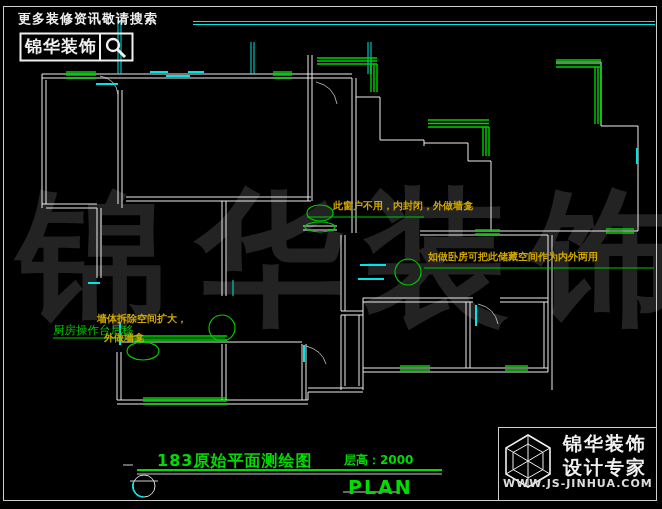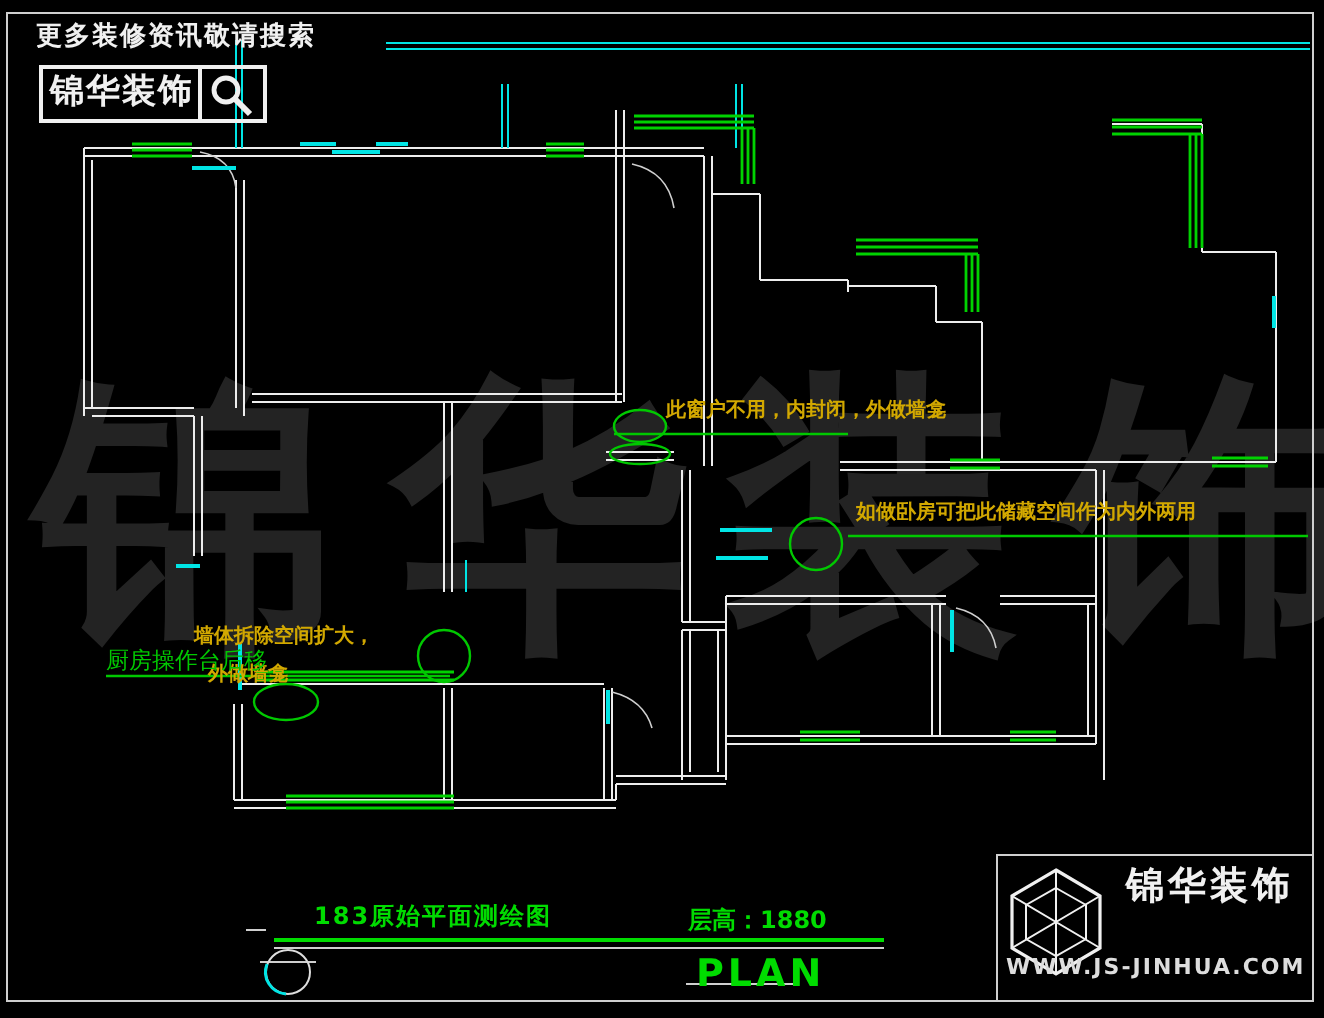--- a/index.html
+++ b/index.html
@@ -132,20 +132,21 @@
 
   <div class="txt hdr" style="left:18px;top:12px;font-size:13px;letter-spacing:1px">更多装修资讯敬请搜索</div>
   <div class="txt hdr" style="left:25px;top:37px;font-size:17px;letter-spacing:1px">锦华装饰</div>
 
   <div class="txt ann-y" style="left:333px;top:200px">此窗户不用，内封闭，外做墙龛</div>
   <div class="txt ann-y" style="left:428px;top:251px">如做卧房可把此储藏空间作为内外两用</div>
   <div class="txt ann-y" style="left:97px;top:313px">墙体拆除空间扩大，</div>
   <div class="txt ann-y" style="left:104px;top:332px">外做墙龛</div>
   <div class="txt ann-g" style="left:53px;top:324px">厨房操作台后移</div>
 
-  <div class="txt ttl-g" style="left:157px;top:452px;font-size:12px;letter-spacing:1px">183原始平面测绘图</div>
-  <div class="txt ttl-g" style="left:344px;top:454px;font-size:12px">层高：1880</div>
+  <div class="txt ttl-g" style="left:157px;top:452px;font-size:16px;letter-spacing:1px">183原始平面测绘图</div>
+  <div class="txt ttl-g" style="left:344px;top:454px;font-size:12px">层高：2000</div>
   <div class="txt ttl-g" style="left:348px;top:477px;font-size:19px;letter-spacing:2px">PLAN</div>
 
   <div class="txt ftr" style="left:563px;top:433px;font-size:19px;letter-spacing:2px">锦华装饰</div>
+  <div class="txt ftr" style="left:563px;top:457px;font-size:19px;letter-spacing:2px">设计专家</div>
   <div class="txt ftr" style="left:503px;top:478px;font-size:11px;letter-spacing:1px;color:#dddddd">WWW.JS-JINHUA.COM</div>
 
 </div>
 
 </body></html>

